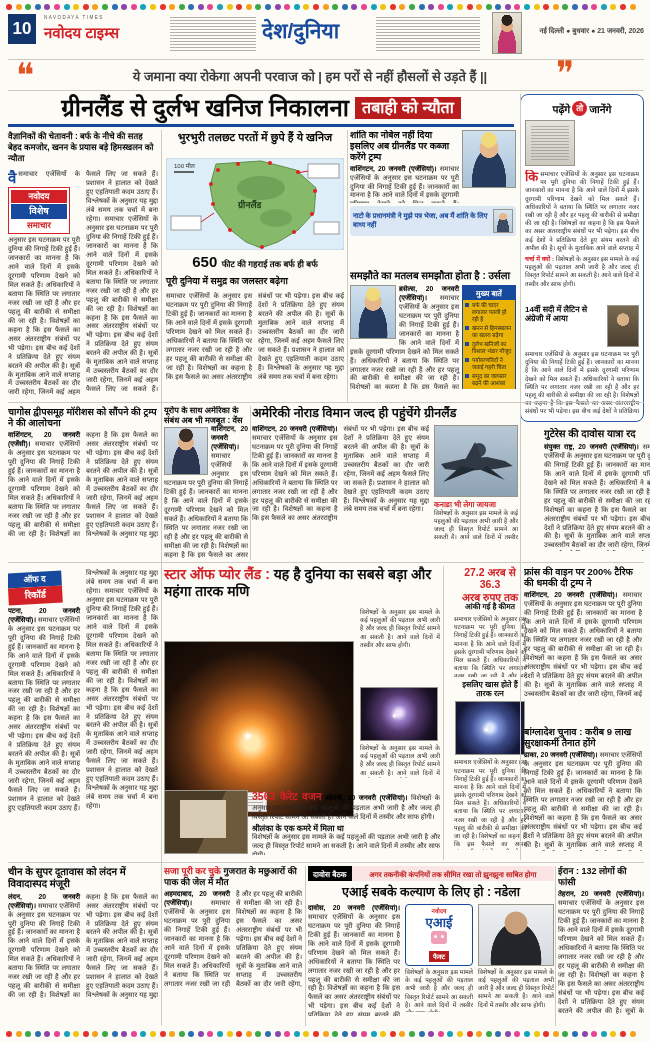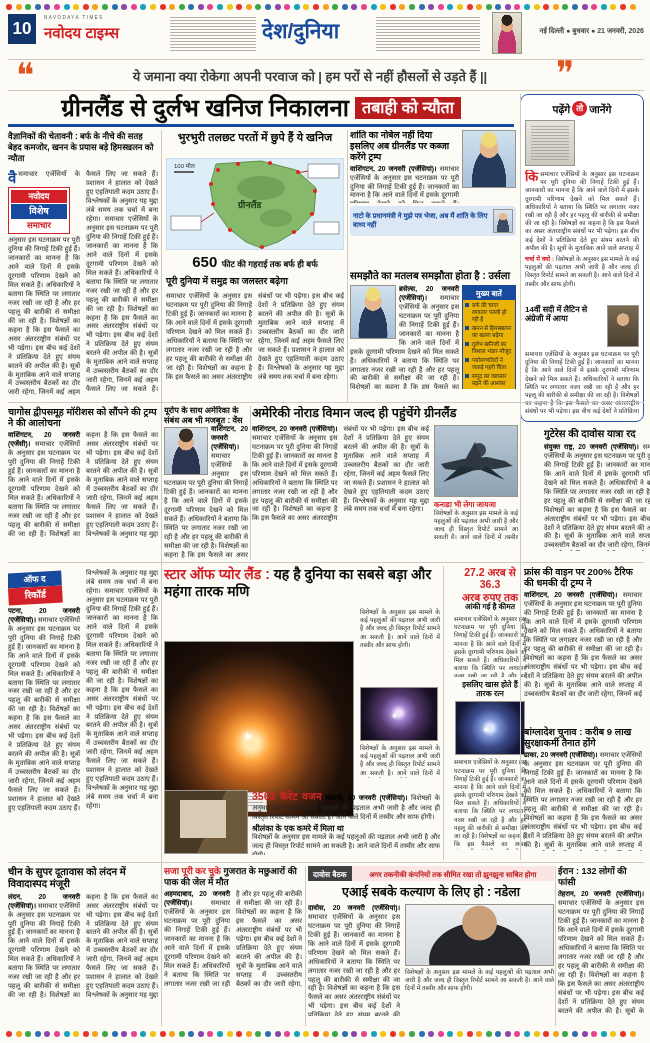--- a/index.html
+++ b/index.html
@@ -65,21 +65,21 @@
   .quote-mini .qt{color:#17499c;font-weight:700;font-size:6.8px;line-height:1.3;text-align:left;flex:1;}
   .circle-to{display:inline-block;width:15px;height:15px;border-radius:50%;background:#d42127;color:#fff;
              font-weight:700;font-size:8.5px;line-height:15px;text-align:center;vertical-align:middle;margin:0 2px;}
   .rl-box{border:1.6px solid #2b58a8;border-radius:8px;background:#fff;padding:4px;overflow:hidden;}
   .dropcap{float:left;font-weight:700;margin:0 2px 0 0;line-height:1;}
   .ai-badge{border:1.2px solid #17499c;border-radius:4px;text-align:center;padding:2px;background:#fff;}
   .robot{width:16px;height:13px;margin:1px auto;background:#ef9fb6;border-radius:3px;position:relative;}
   .robot::before,.robot::after{content:"";position:absolute;top:4px;width:3px;height:3px;border-radius:50%;background:#fff;}
   .robot::before{left:3px}.robot::after{right:3px}
   .davos-strip{display:flex;align-items:stretch;height:15px;overflow:hidden;}
-  .davos-label{background:#404040;color:#fff;font-weight:700;font-size:7.5px;padding:8px 5px;display:flex;align-items:center;white-space:nowrap;}
+  .davos-label{background:#000000;color:#fff;font-weight:700;font-size:7.5px;padding:8px 5px;display:flex;align-items:center;white-space:nowrap;}
   .davos-text{flex:1;background:#fbe4e4;color:#c01a1a;font-weight:700;font-size:7.2px;display:flex;align-items:center;justify-content:center;}
   .qmark{font-family:"DejaVu Serif","Liberation Serif",serif;font-size:34px;color:#e2531f;line-height:1;}
   .caption-box{position:absolute;left:4px;bottom:4px;width:96px;height:18px;background:rgba(255,255,255,.92);border:1px solid #bbb;}
 </style>
 </head>
 <body>
 
 <div class="page">
 
   <div class="abs dots-row" style="left:6px;top:4px;width:638px;height:7px">
@@ -411,20 +411,29 @@
   <div class="abs" style="left:308px;top:866px;width:246px;height:160px;overflow:hidden;">
     <div class="davos-strip">
       <div class="davos-label">दावोस बैठक</div>
       <div class="davos-text">अगर तकनीकी कंपनियों तक सीमित रखा तो झुनझुना साबित होगा</div>
     </div>
     <div class="hl" style="font-size:12.5px;text-align:center;margin:4px 0;">एआई सबके कल्याण के लिए हो : नडेला</div>
     <div style="display:flex;gap:5px;height:112px;">
       <div class="body-txt" style="width:92px;flex:none;">
         <span class="dl">दावोस, 20 जनवरी (एजेंसियां)।</span> <span>समाचार एजेंसियों के अनुसार इस घटनाक्रम पर पूरी दुनिया की निगाहें टिकी हुई हैं। जानकारों का मानना है कि आने वाले दिनों में इसके दूरगामी परिणाम देखने को मिल सकते हैं। अधिकारियों ने बताया कि स्थिति पर लगातार नजर रखी जा रही है और हर पहलू की बारीकी से समीक्षा की जा रही है। विशेषज्ञों का कहना है कि इस फैसले का असर अंतरराष्ट्रीय संबंधों पर भी पड़ेगा। इस बीच कई देशों ने प्रतिक्रिया देते हुए संयम बरतने की अपील की है। सूत्रों के मुताबिक आने वाले सप्ताह में उच्चस्तरीय बैठकों का दौर जारी रहेगा, जिनमें कई अहम फैसले लिए जा सकते हैं। प्रशासन ने हालात को देखते हुए एहतियाती कदम उठाए हैं। विश्लेषकों के अनुसार यह मुद्दा लंबे समय तक चर्चा में बना रहेगा। </span>
       </div>
+      <div style="width:68px;flex:none;">
+        <div class="ai-badge">
+          <div class="red dl" style="font-size:6px">नवोदय</div>
+          <div class="blue hl" style="font-size:13px">एआई</div>
+          <div class="robot"></div>
+          <div class="redbox dl" style="font-size:6.5px;display:inline-block;padding:1px 4px;color:#fff;">फैक्ट</div>
+        </div>
+        <div class="body-txt sm" style="height:44px;margin-top:2px;">विशेषज्ञों के अनुसार इस मामले के कई पहलुओं की पड़ताल अभी जारी है और जल्द ही विस्तृत रिपोर्ट सामने आ सकती है। आने वाले दिनों में तस्वीर और साफ होगी। </div>
+      </div>
       <div style="flex:1;">
         <div class="ph bald" style="width:100%;height:62px;"></div>
         <div class="body-txt sm" style="height:44px;margin-top:2px;">विशेषज्ञों के अनुसार इस मामले के कई पहलुओं की पड़ताल अभी जारी है और जल्द ही विस्तृत रिपोर्ट सामने आ सकती है। आने वाले दिनों में तस्वीर और साफ होगी। </div>
       </div>
     </div>
   </div>
 
   <div class="abs" style="left:558px;top:866px;width:86px;height:160px;overflow:hidden;">
     <div class="hl" style="font-size:9px;">ईरान : 132 लोगों की फांसी</div>
     <div class="body-txt" style="height:126px;margin-top:3px;">

